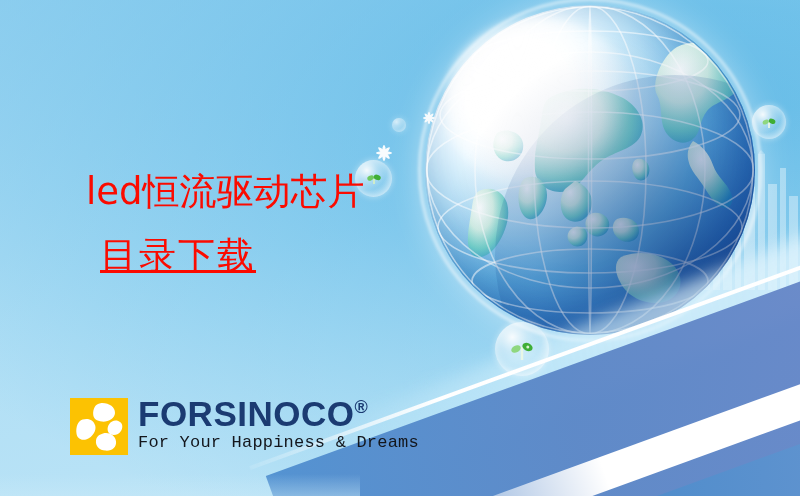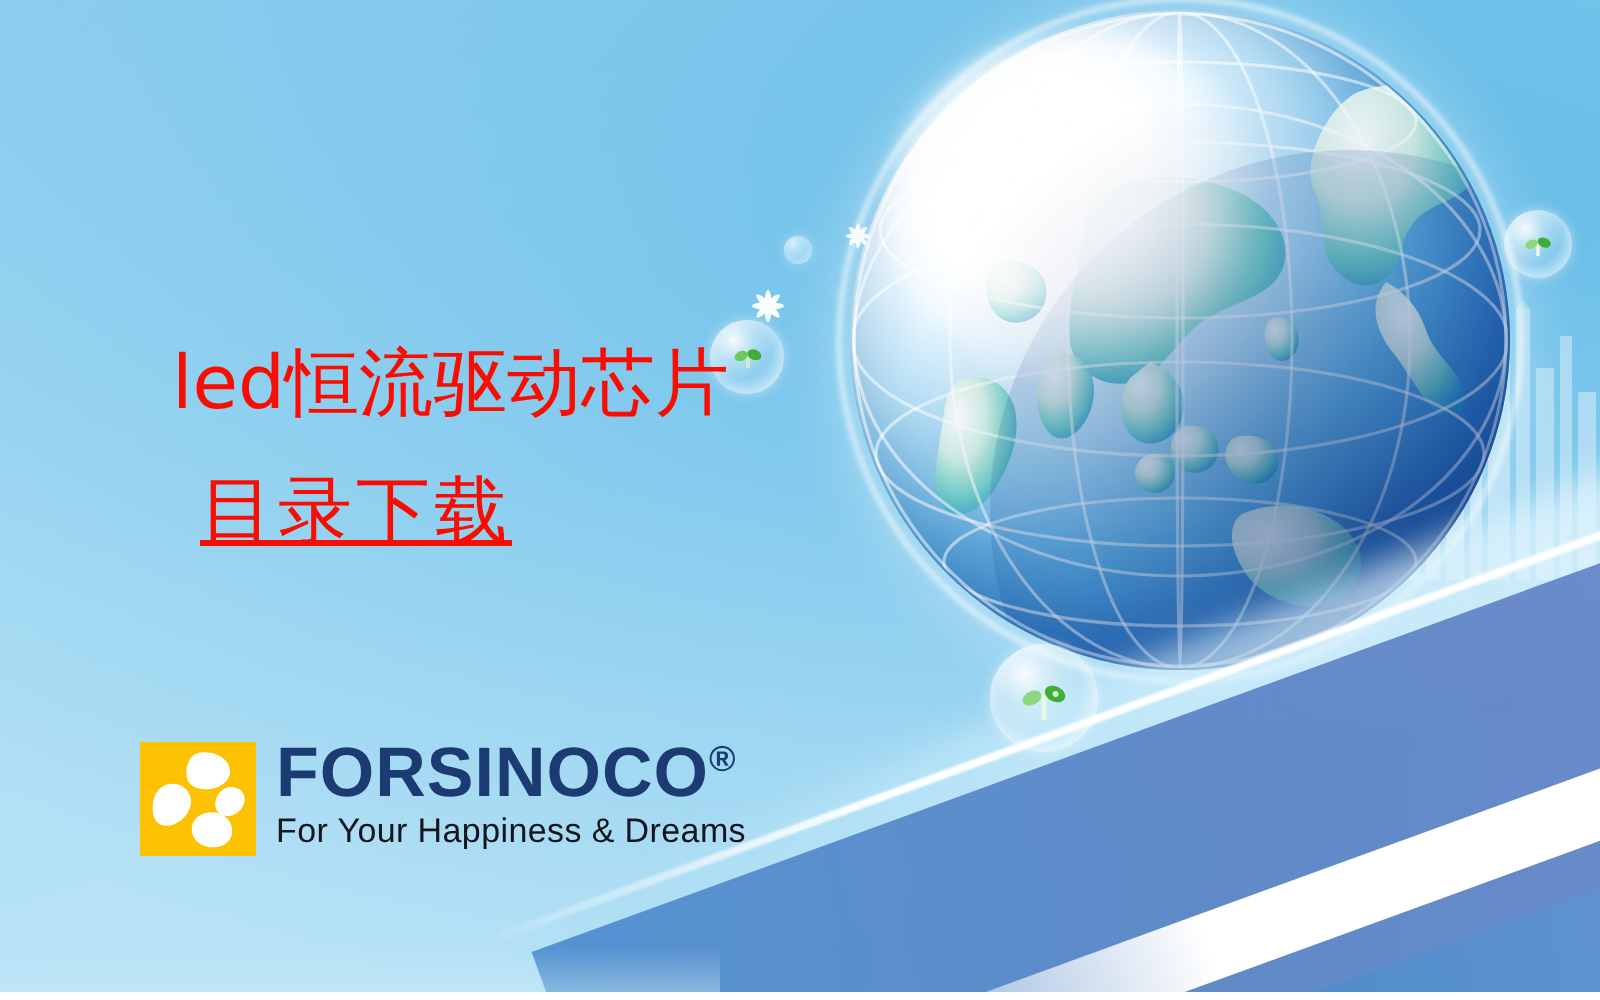--- a/index.html
+++ b/index.html
@@ -240,21 +240,21 @@
     display: block;
     padding-left: 14px;
     letter-spacing: 2px;
     text-decoration: underline;
   }
 
   
   .logo-lockup {
     position: absolute;
     left: 70px;
-    top: 371px;
+    top: 398px;
     display: flex;
     align-items: flex-start;
   }
   .logo-mark {
     width: 58px;
     height: 57px;
     background: #fcc202;
     flex: 0 0 auto;
   }
   .logo-mark svg { display: block; }
@@ -270,21 +270,21 @@
     color: #1b3b72;
     letter-spacing: 0.5px;
     white-space: nowrap;
   }
   .brand-name .reg {
     font-size: 18px;
     vertical-align: super;
     line-height: 1;
   }
   .brand-tagline {
-    font-family: Liberation Sans, sans-serif;
+    font-family: Liberation Mono, monospace;
     font-size: 17px;
     line-height: 20px;
     color: #13161c;
     letter-spacing: 0.2px;
     white-space: nowrap;
     margin-top: 1px;
   }
 </style>
 </head>
 <body>

